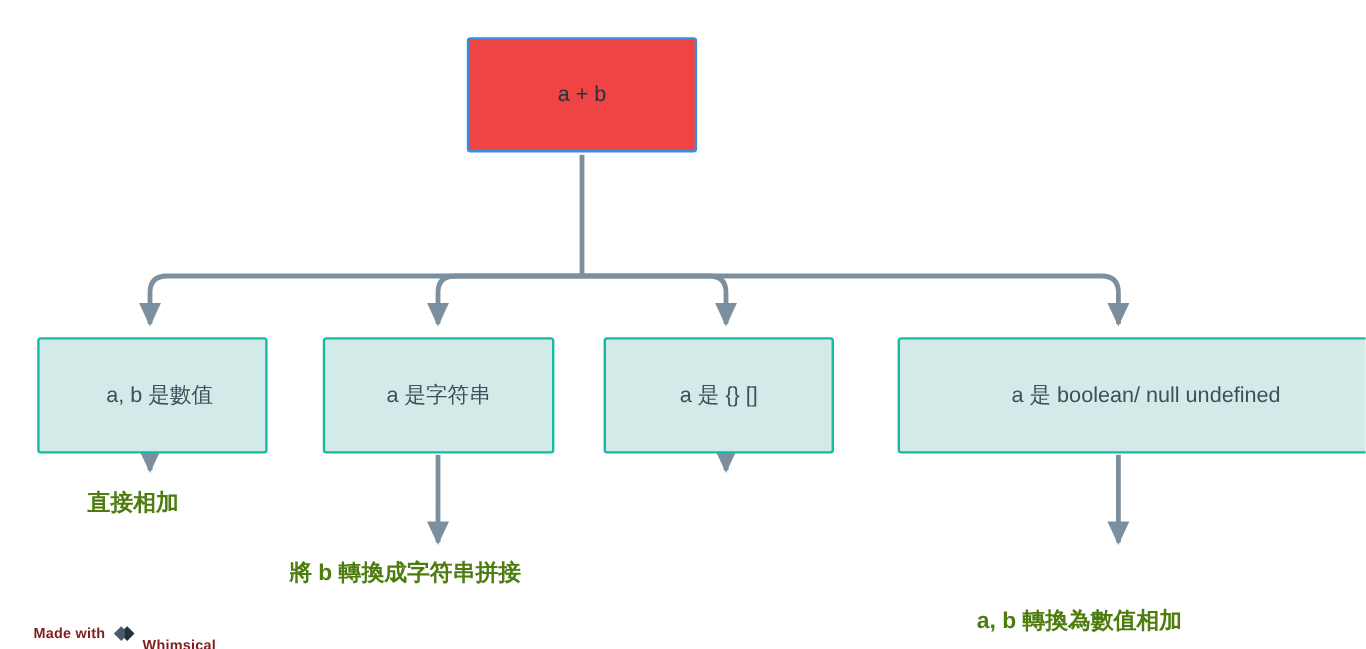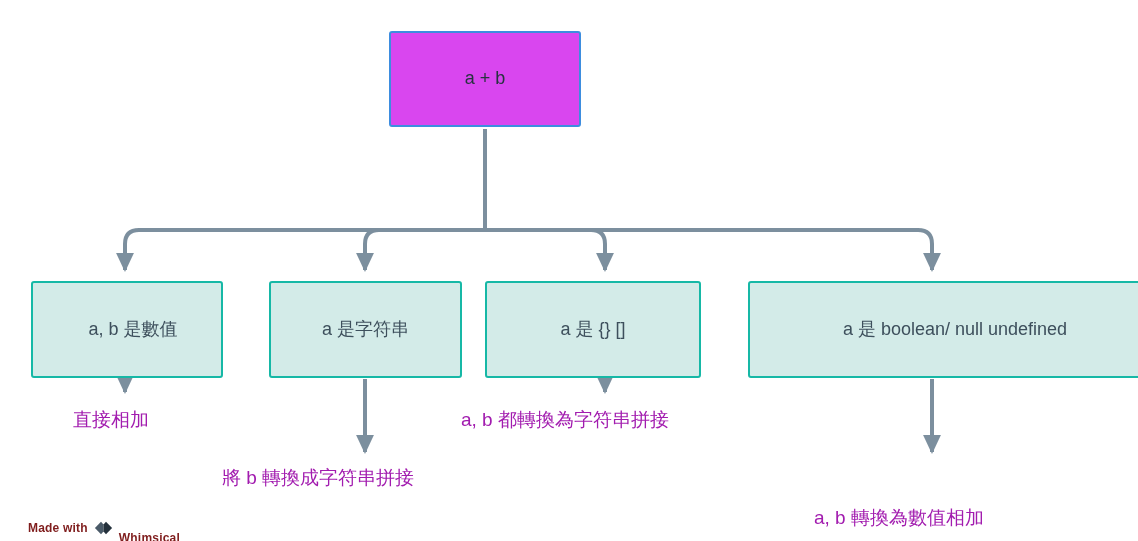--- a/index.html
+++ b/index.html
@@ -19,36 +19,36 @@
   .node {
     position: absolute;
     display: flex;
     align-items: center;
     justify-content: center;
     border-radius: 3px;
     text-align: center;
     line-height: 1.3;
   }
   .node-root {
-    background: #d946ef;
+    background: #ef4444;
     border: 2px solid #3d8ddf;
     color: #26333f;
     font-size: 18px;
   }
   .node-case {
     background: #d3ebe8;
     border: 2px solid #16b8a6;
     color: #3d4f5c;
     font-size: 18px;
   }
   .leaf-label {
     position: absolute;
-    color: #a21caf;
+    color: #4d7c0f;
     font-size: 19px;
-    font-weight: normal;
+    font-weight: bold;
     white-space: nowrap;
     line-height: 1;
   }
   .watermark {
     position: absolute;
     left: 28px; top: 511px;
     display: flex;
     align-items: center;
     gap: 6px;
     color: #7f1d1d;
@@ -92,39 +92,36 @@
   </div>
 
   <div class="node node-case" style="left:31px; top:281px; width:192px; height:97px;padding-left:12px;">
     <span>a, b 是數值</span>
   </div>
 
   <div class="node node-case" style="left:269px; top:281px; width:193px; height:97px;text-align:right;">
     <span>a 是字符串</span>
   </div>
 
-  <div class="node node-case" style="left:485px; top:281px; width:216px; height:97px;text-align:right;">
+  <div class="node node-case" style="left:503px; top:281px; width:192px; height:97px;text-align:right;">
     <span>a 是 {} []</span>
   </div>
 
   <div class="node node-case" style="left:748px; top:281px; width:414px; height:97px;">
     <span>a 是 boolean/ null undefined</span>
   </div>
 
   <div class="leaf-label" style="left:73px; top:410px;">
     <span>直接相加</span>
   </div>
 
-  <div class="leaf-label" style="left:222px; top:468px;text-align:right;">
+  <div class="leaf-label" style="left:241px; top:468px;text-align:right;">
     <span>將 b 轉換成字符串拼接</span>
   </div>
 
-  <div class="leaf-label" style="left:461px; top:410px;">
-    <span>a, b 都轉換為字符串拼接</span>
-  </div>
 
   <div class="leaf-label" style="left:814px; top:468px;margin-top:40px;">
     <span>a, b 轉換為數值相加</span>
   </div>
 
   <div class="watermark">
     <span>Made with</span>
     <svg class="wm-logo" width="19" height="14" viewBox="0 0 19 14" xmlns="http://www.w3.org/2000/svg">
       <path d="M7 0.8 L0.9 7 L7 13.2 L9.5 10.6 L9.5 3.4 Z" fill="#4a5a68"></path>
       <path d="M9.5 3.4 L9.5 10.6 L12 13.2 L18.1 7 L12 0.8 Z" fill="#24313c"></path>

